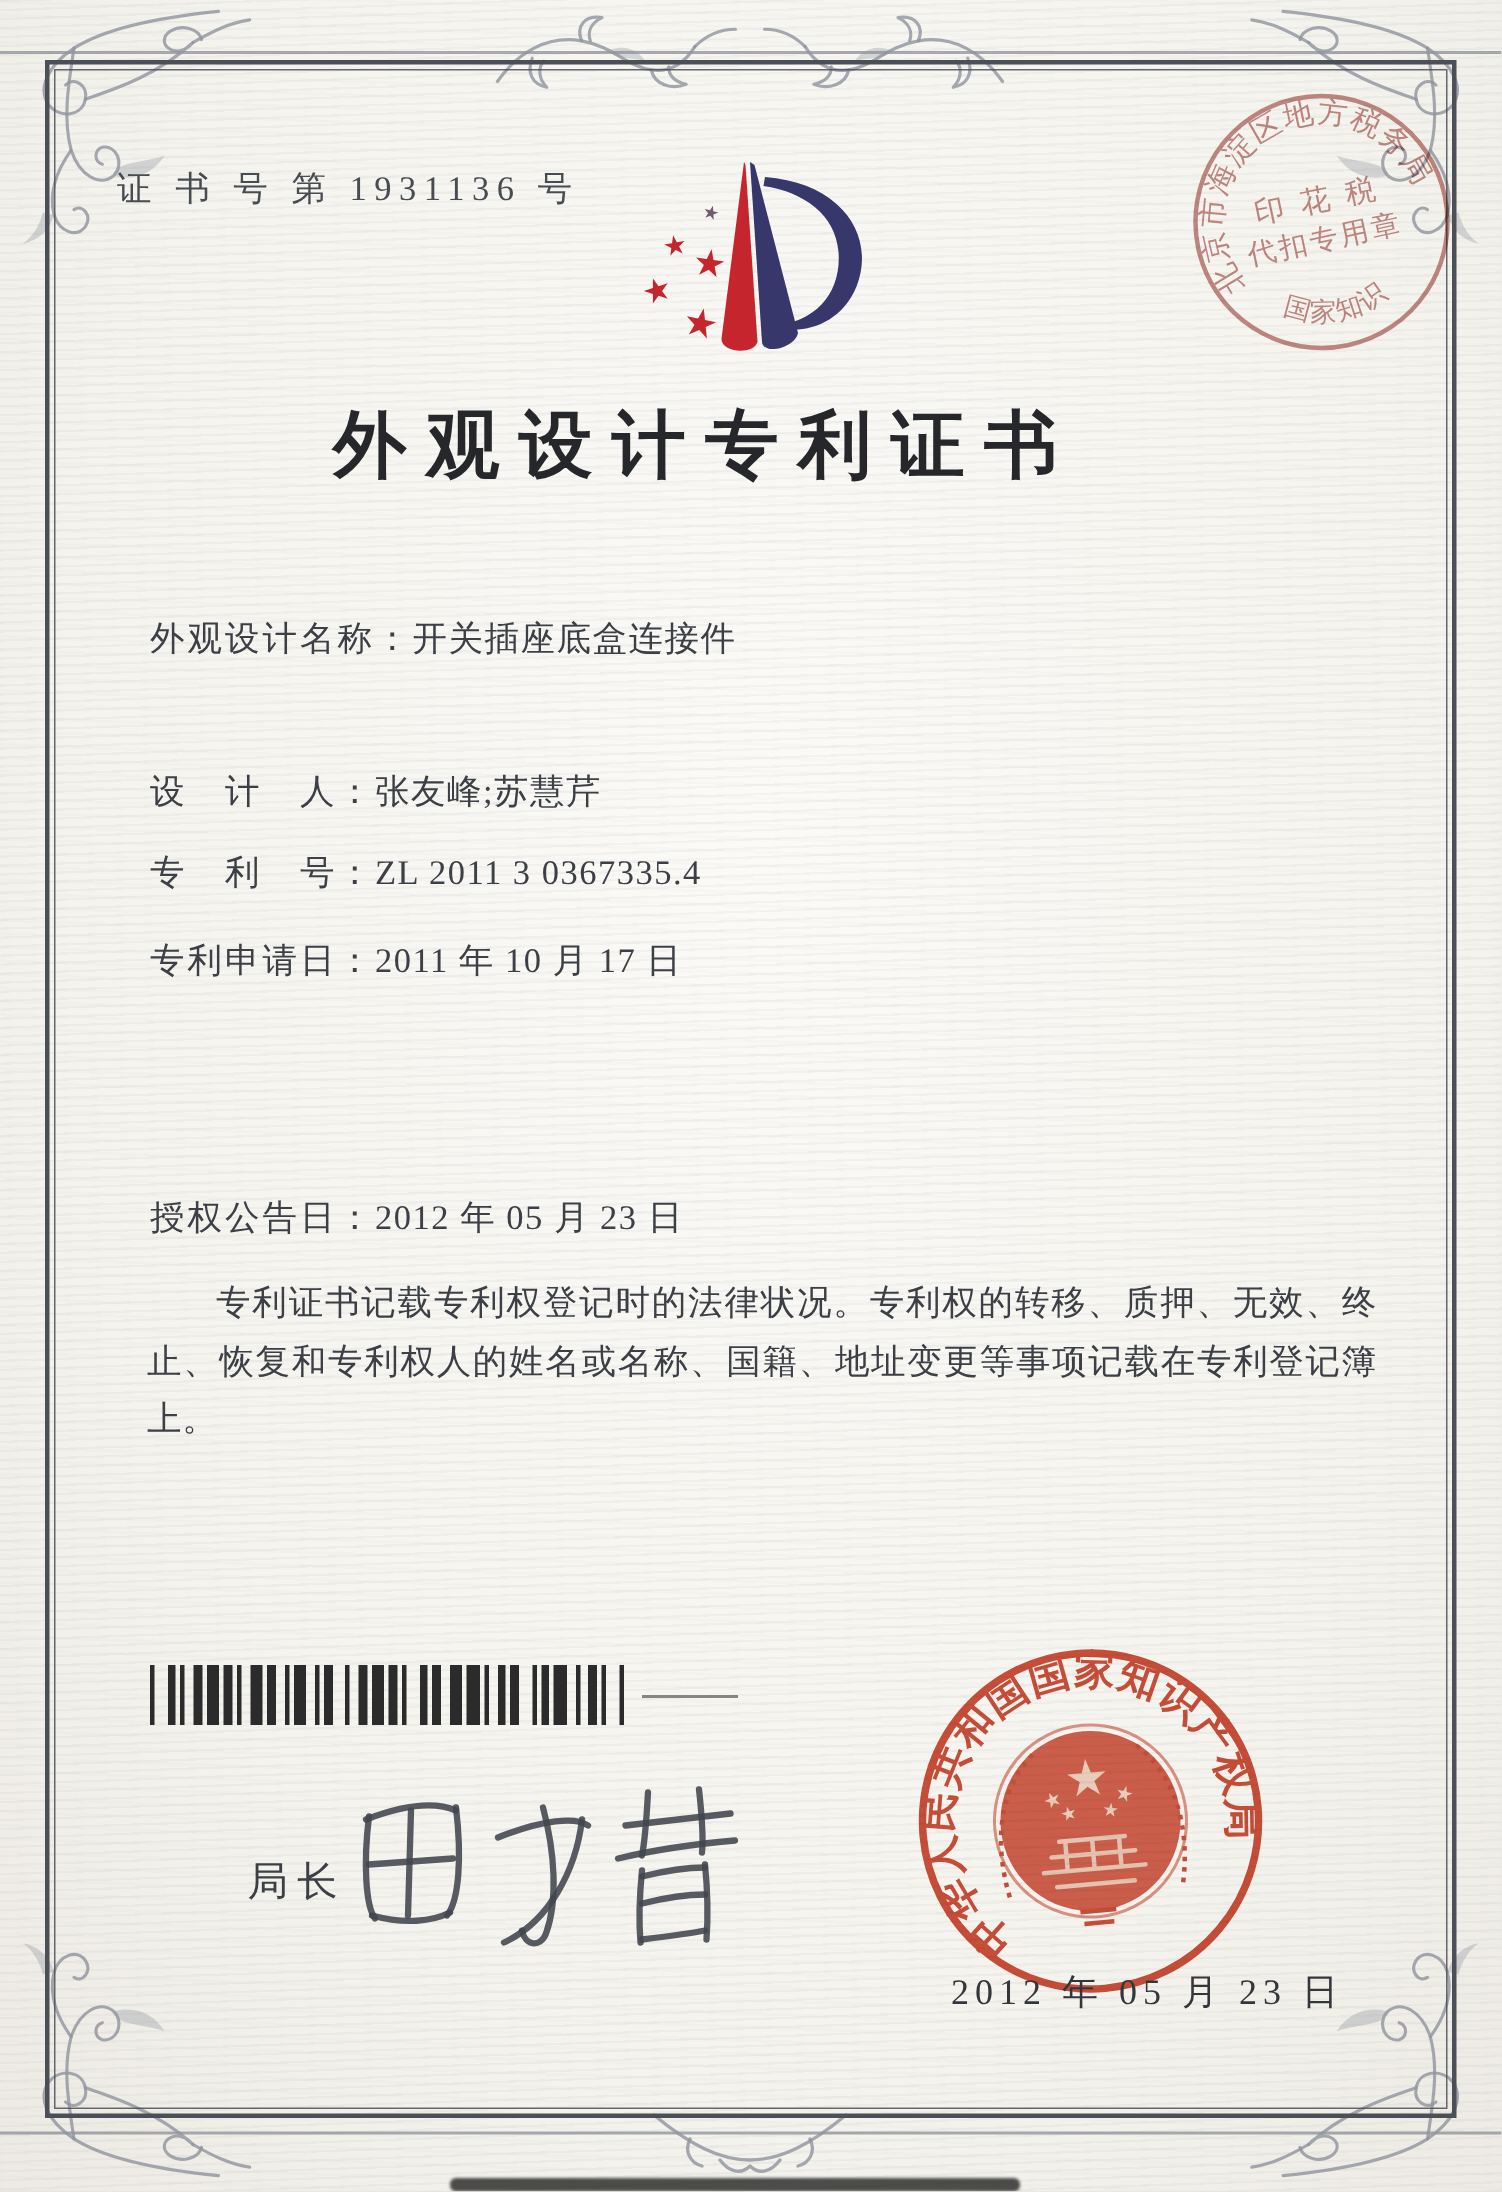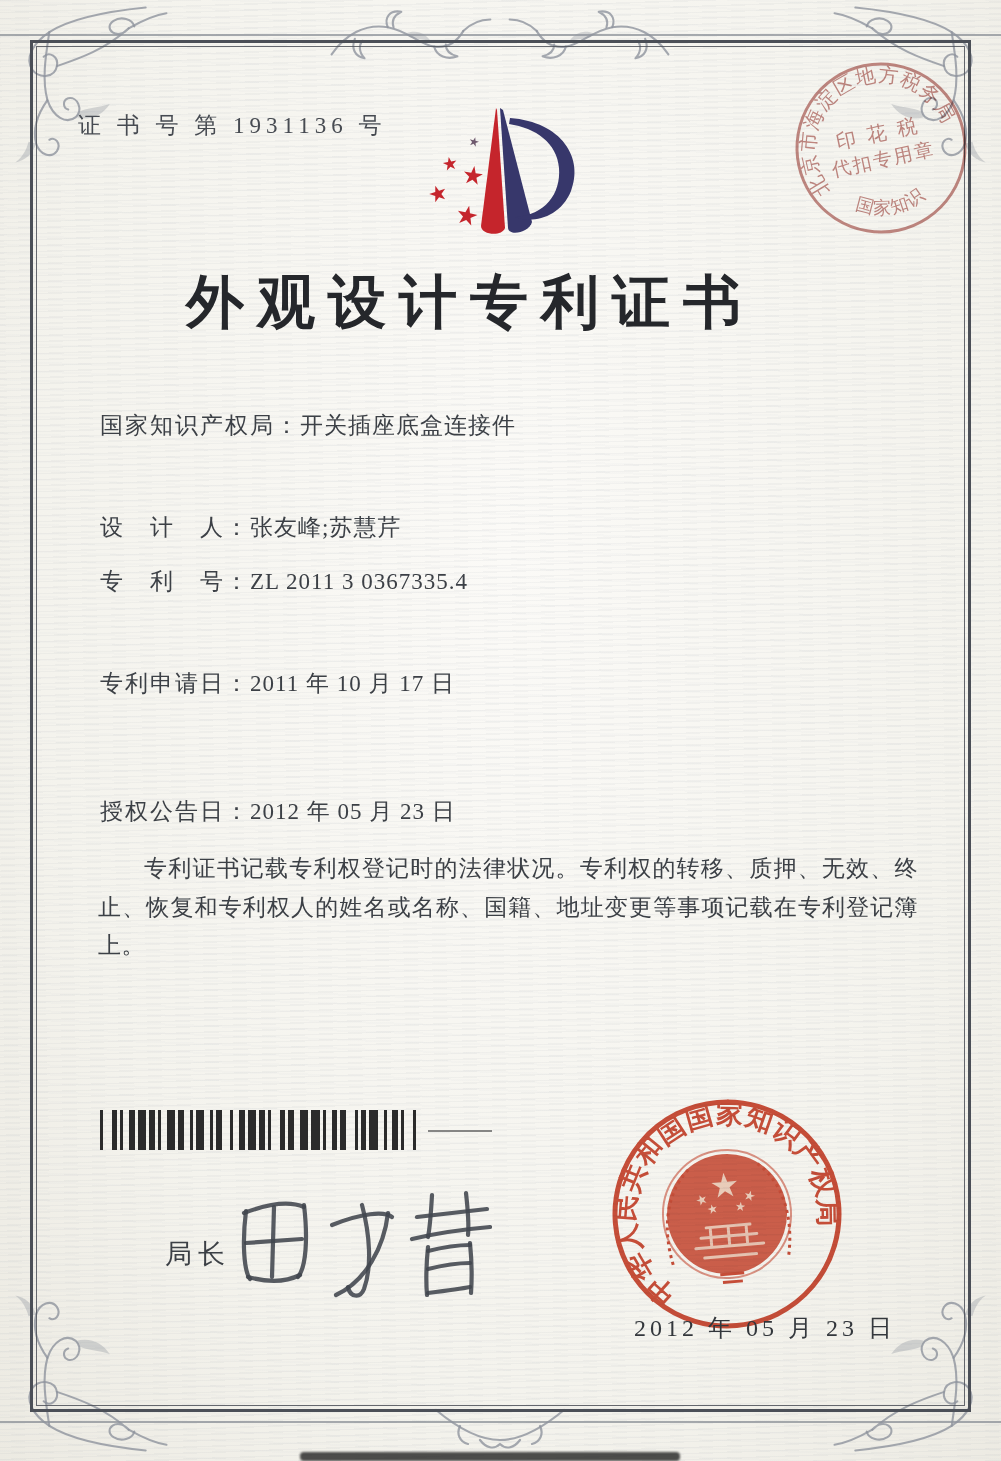--- a/index.html
+++ b/index.html
@@ -25,21 +25,21 @@
   .frame::after{content:""; position:absolute; inset:3px; border:1px solid var(--frame); opacity:.85;}
   
   .rod{position:absolute; left:0; width:1001px; height:2px; background:#7b818b; opacity:.65;}
   .corner{width:170px;height:170px;}
   .flip-h{transform:scaleX(-1);} .flip-v{transform:scaleY(-1);} .flip-hv{transform:scale(-1,-1);}
   .orn{stroke:var(--ornament); fill:none; stroke-width:2.2; stroke-linecap:round; stroke-linejoin:round; opacity:.8;}
   .orn-f{fill:var(--ornament); opacity:.35; stroke:none;}
   
   .cert-no{position:absolute; left:78px; top:110px; font-size:23px; letter-spacing:5px; color:#474b52;}
   .title{position:absolute; left:0; top:264px; width:927px; text-align:center;
-         font-size:58px; font-weight:700; letter-spacing:13px; color:#25272b; text-indent:13px;}
+         font-size:49px; font-weight:700; letter-spacing:13px; color:#25272b; text-indent:13px;}
   
   .field{position:absolute; left:100px; font-size:23px; letter-spacing:1px; color:#3c4046; white-space:nowrap;}
   .field .flabel{letter-spacing:2px;}
   
   .body-text{position:absolute; left:98px; top:850px; width:820px; font-size:23px;
              line-height:38.5px; color:#3c4046; text-align:justify;}
   .body-text p{margin:0; text-indent:2em; letter-spacing:.5px;}
   
   .barcode{position:absolute; left:100px; top:1110px; width:336px; height:40px; display:flex; align-items:stretch;}
   .barcode i{display:block; height:100%;}
@@ -155,29 +155,29 @@
     <text class="stamp-text" font-size="18" letter-spacing="1">
       <textPath href="#ts-bot" startOffset="0">国家知识产权局</textPath>
     </text>
     <text class="stamp-text" x="90" y="82" font-size="20" letter-spacing="3" text-anchor="middle">印 花 税</text>
     <text class="stamp-text" x="90" y="108" font-size="19" letter-spacing="2" text-anchor="middle">代扣专用章</text>
   </svg>
 
   <div class="title">外观设计专利证书</div>
 
   <div class="field" style="top:410px">
-    <span class="flabel">国家知识产权局：</span><span class="fvalue">开关插座底盒连接件</span>
+    <span class="flabel">外观设计名称：</span><span class="fvalue">开关插座底盒连接件</span>
   </div>
   <div class="field" style="top:512px">
     <span class="flabel">设　计　人：</span><span class="fvalue">张友峰;苏慧芹</span>
   </div>
   <div class="field" style="top:566px">
     <span class="flabel">专　利　号：</span><span class="fvalue">ZL 2011 3 0367335.4</span>
   </div>
-  <div class="field" style="top:668px">
+  <div class="field" style="top:625px">
     <span class="flabel">专利申请日：</span><span class="fvalue">2011 年 10 月 17 日</span>
   </div>
   <div class="field" style="top:796px">
     <span class="flabel">授权公告日：</span><span class="fvalue">2012 年 05 月 23 日</span>
   </div>
 
   <div class="body-text">
     <p>专利证书记载专利权登记时的法律状况。专利权的转移、质押、无效、终止、恢复和专利权人的姓名或名称、国籍、地址变更等事项记载在专利登记簿上。</p>
   </div>
 

